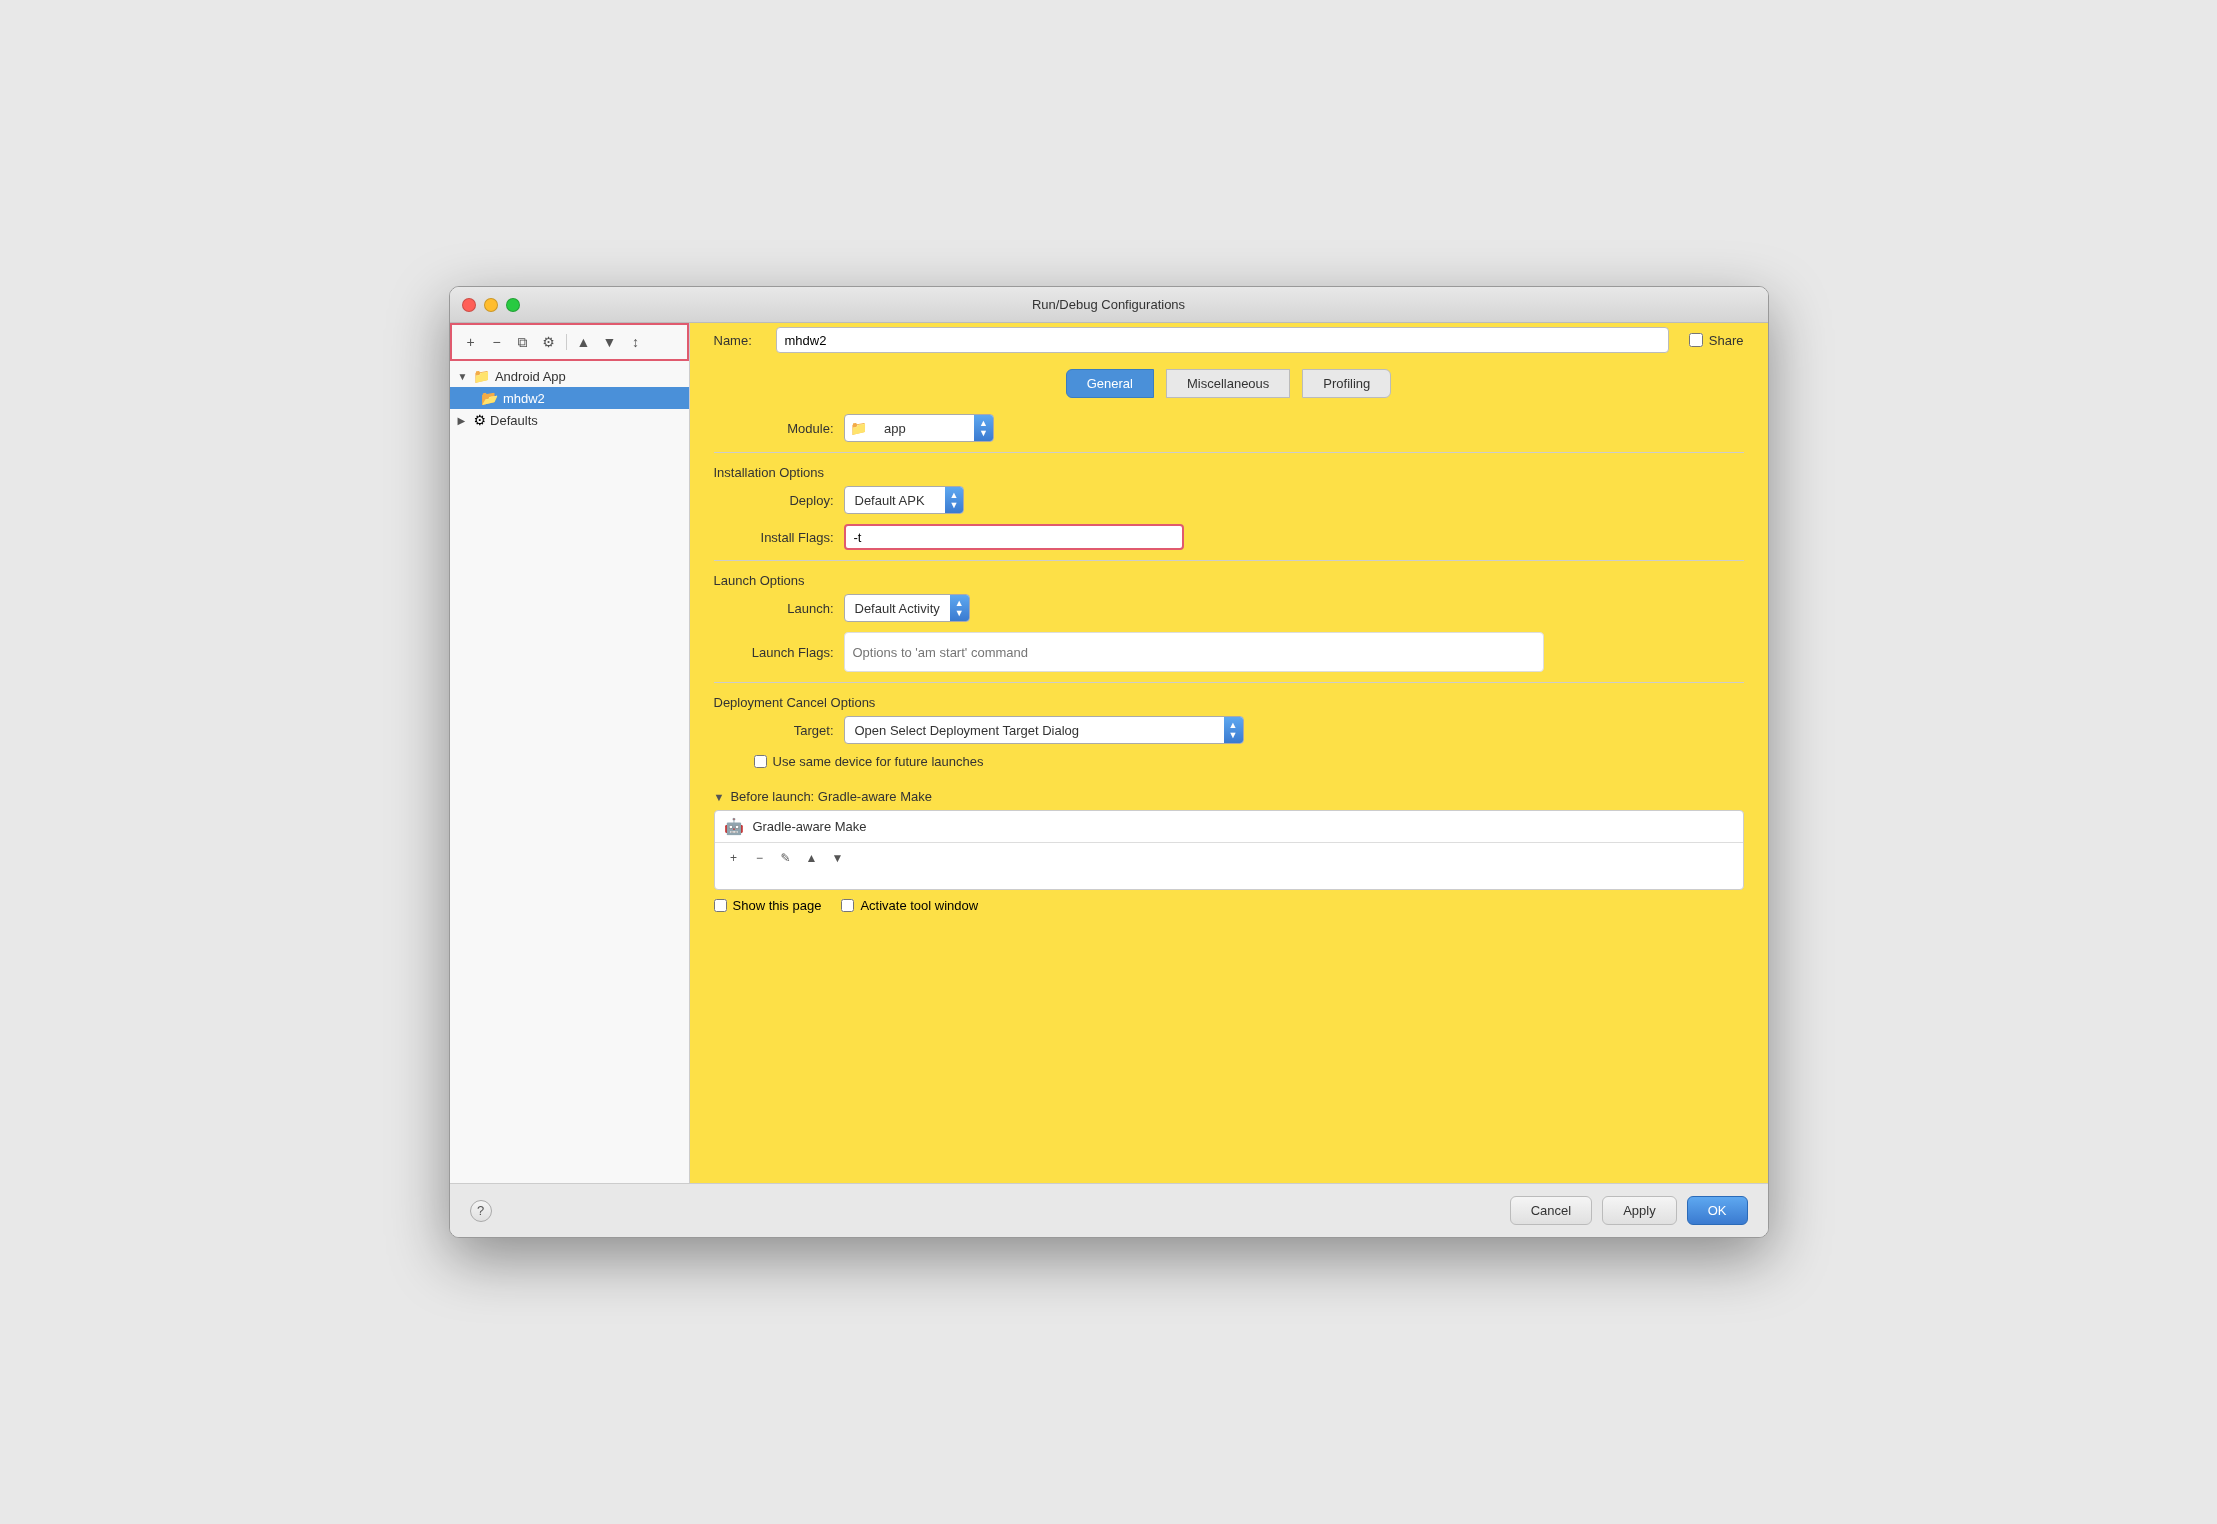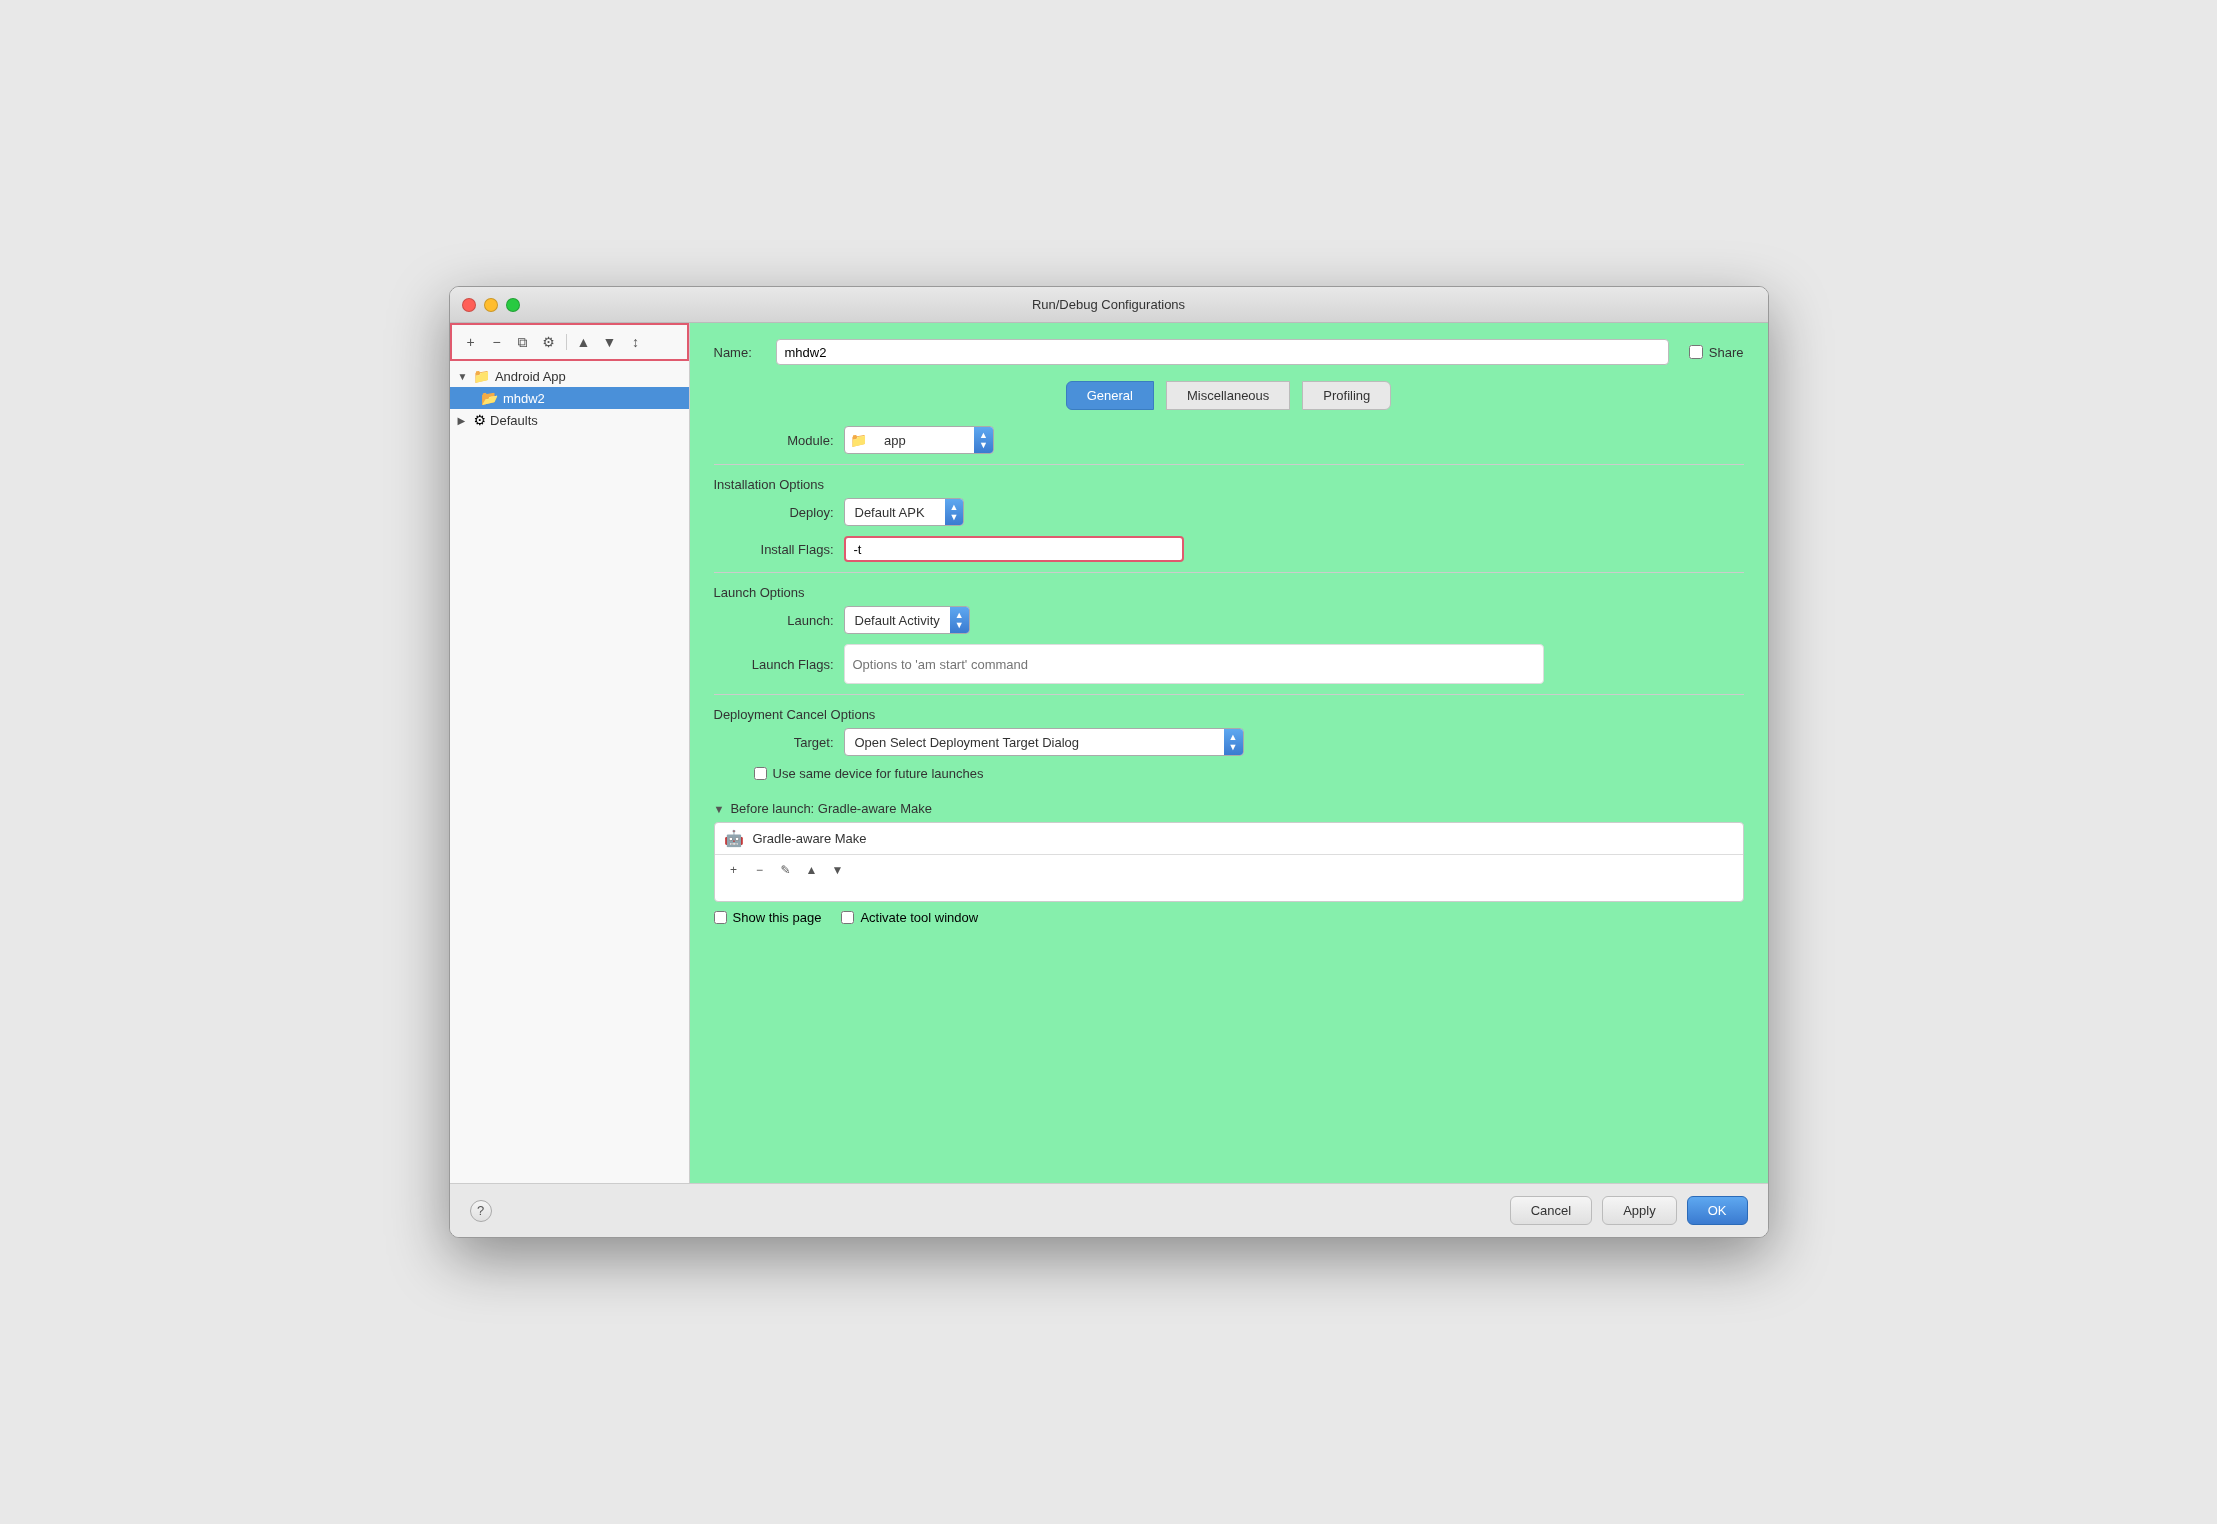--- a/index.html
+++ b/index.html
@@ -119,22 +119,22 @@
     .tree-label {
       font-size: 13px;
       color: #333;
     }
     .tree-indent {
       width: 20px;
     }
     
     .right-panel {
       flex: 1;
-      padding: 16px 24px;
-      background: #86efac;
+      padding: 4px 24px;
+      background: #fde047;
       overflow-y: auto;
     }
     .name-row {
       display: flex;
       align-items: center;
       gap: 12px;
       margin-bottom: 16px;
     }
     .name-label {
       font-size: 13px;

